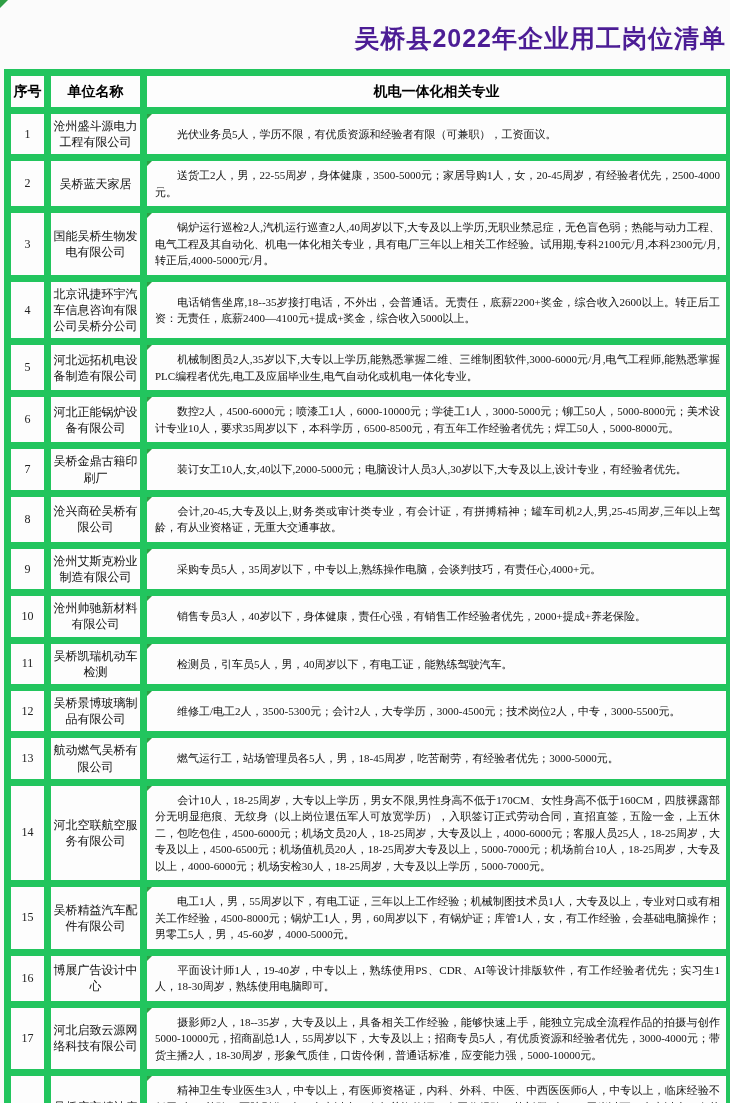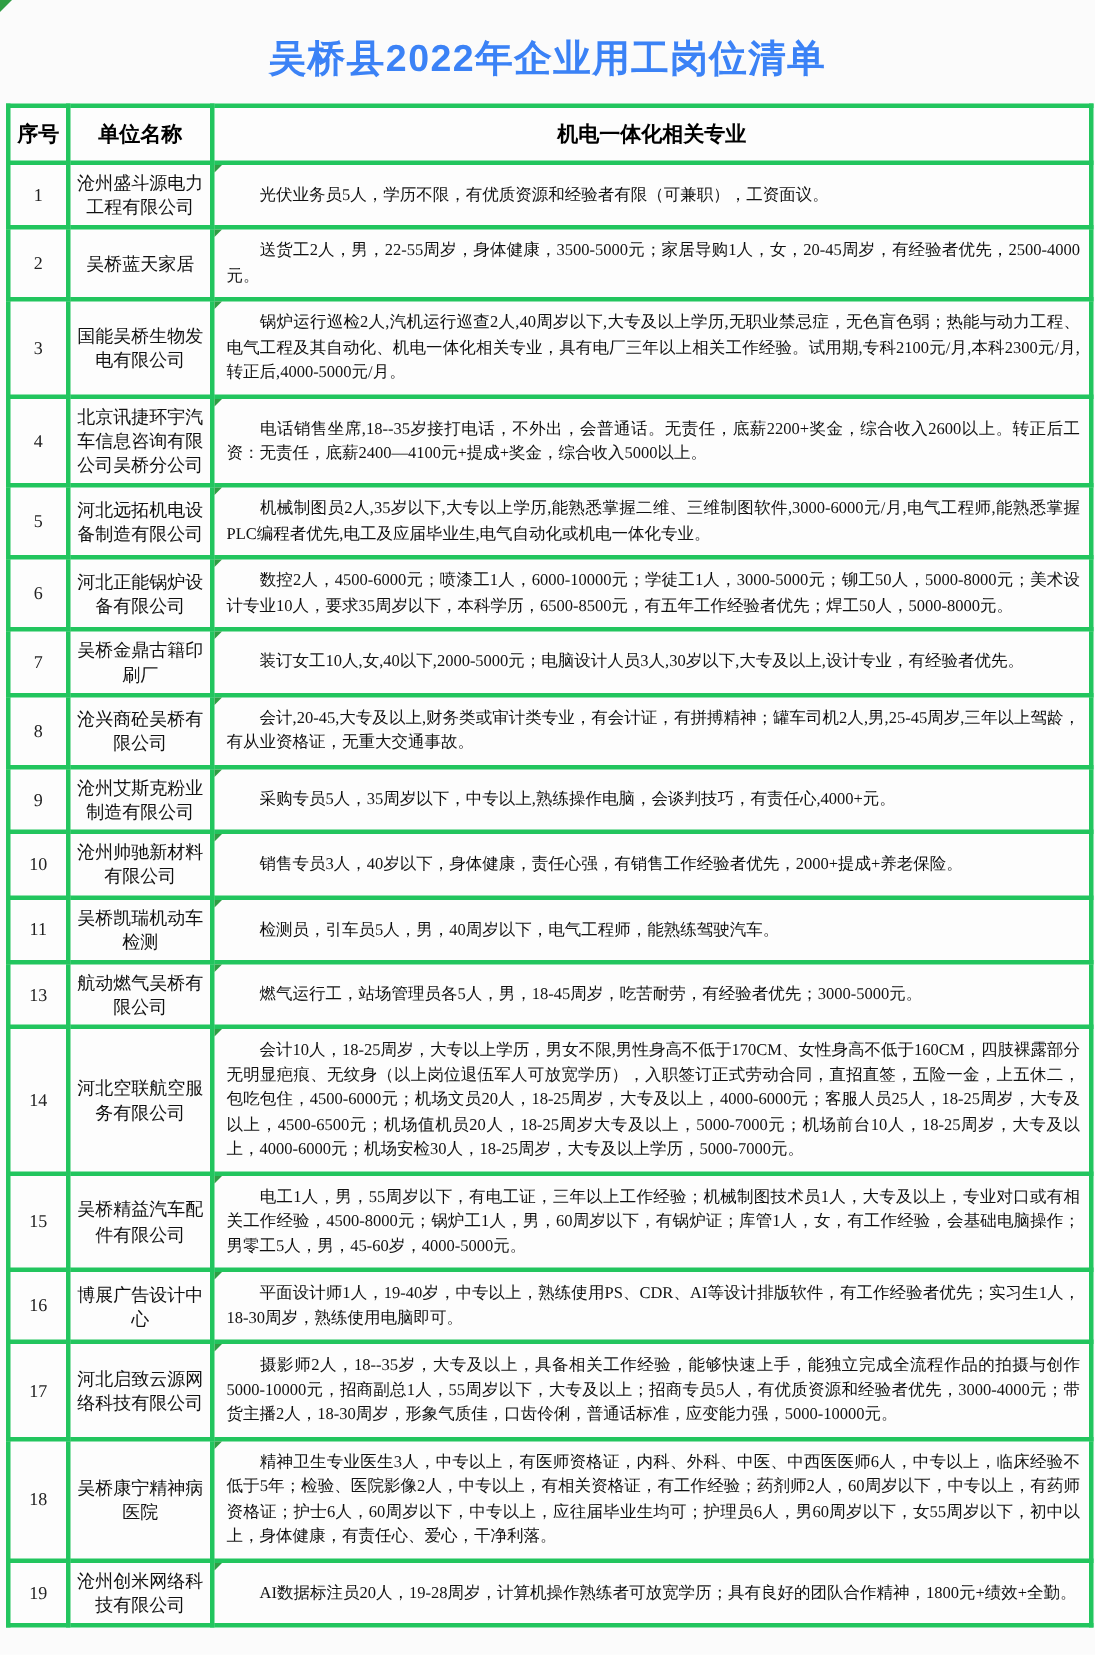--- a/index.html
+++ b/index.html
@@ -21,37 +21,37 @@
   
   .corner-flag {
     position: absolute;
     width: 0; height: 0;
     border-top: 8px solid #2f9e44;
     border-right: 8px solid transparent;
   }
   .corner-flag.top-left { top: 0; left: 0; }
 
   h1.title {
-    text-align: center;
+    text-align: right;
     font-size: 25px;
     font-weight: bold;
     letter-spacing: 1px;
     padding: 18px 0 14px 0;
     font-family: "Liberation Sans", "DejaVu Sans", sans-serif;
-    color: #3b82f6;
+    color: #4c1d95;
   }
   table.jobs {
     width: 722px;
     border-collapse: collapse;
     table-layout: fixed;
     border: 2px solid #1a1a1a;
     background: #fdfdfd;
   }
   table.jobs th, table.jobs td {
-    border: 3px solid #22c55e;
+    border: 7px solid #22c55e;
     vertical-align: middle;
   }
   table.jobs th {
     font-family: "Liberation Sans", "DejaVu Sans", sans-serif;
     font-size: 14px;
     font-weight: bold;
     height: 38px;
     text-align: center;
     color: #000;
   }
@@ -157,21 +157,26 @@
           <td class="detail"><span class="cell-flag"></span><span class="indent"></span><span>采购专员5人，35周岁以下，中专以上,熟练操作电脑，会谈判技巧，有责任心,4000+元。</span></td>
         </tr>
         <tr>
           <td class="no">10</td>
           <td class="company">沧州帅驰新材料有限公司</td>
           <td class="detail"><span class="cell-flag"></span><span class="indent"></span><span>销售专员3人，40岁以下，身体健康，责任心强，有销售工作经验者优先，2000+提成+养老保险。</span></td>
         </tr>
         <tr>
           <td class="no">11</td>
           <td class="company">吴桥凯瑞机动车检测</td>
-          <td class="detail"><span class="cell-flag"></span><span class="indent"></span><span>检测员，引车员5人，男，40周岁以下，电气工程师，能熟练驾驶汽车。</span></td>
+          <td class="detail"><span class="cell-flag"></span><span class="indent"></span><span>检测员，引车员5人，男，40周岁以下，有电工证，能熟练驾驶汽车。</span></td>
+        </tr>
+        <tr>
+          <td class="no">12</td>
+          <td class="company">吴桥景博玻璃制品有限公司</td>
+          <td class="detail"><span class="cell-flag"></span><span class="indent"></span><span>维修工/电工2人，3500-5300元；会计2人，大专学历，3000-4500元；技术岗位2人，中专，3000-5500元。</span></td>
         </tr>
         <tr>
           <td class="no">13</td>
           <td class="company">航动燃气吴桥有限公司</td>
           <td class="detail"><span class="cell-flag"></span><span class="indent"></span><span>燃气运行工，站场管理员各5人，男，18-45周岁，吃苦耐劳，有经验者优先；3000-5000元。</span></td>
         </tr>
         <tr>
           <td class="no">14</td>
           <td class="company">河北空联航空服务有限公司</td>
           <td class="detail"><span class="cell-flag"></span><span class="indent"></span><span>会计10人，18-25周岁，大专以上学历，男女不限,男性身高不低于170CM、女性身高不低于160CM，四肢裸露部分无明显疤痕、无纹身（以上岗位退伍军人可放宽学历），入职签订正式劳动合同，直招直签，五险一金，上五休二，包吃包住，4500-6000元；机场文员20人，18-25周岁，大专及以上，4000-6000元；客服人员25人，18-25周岁，大专及以上，4500-6500元；机场值机员20人，18-25周岁大专及以上，5000-7000元；机场前台10人，18-25周岁，大专及以上，4000-6000元；机场安检30人，18-25周岁，大专及以上学历，5000-7000元。</span></td>

